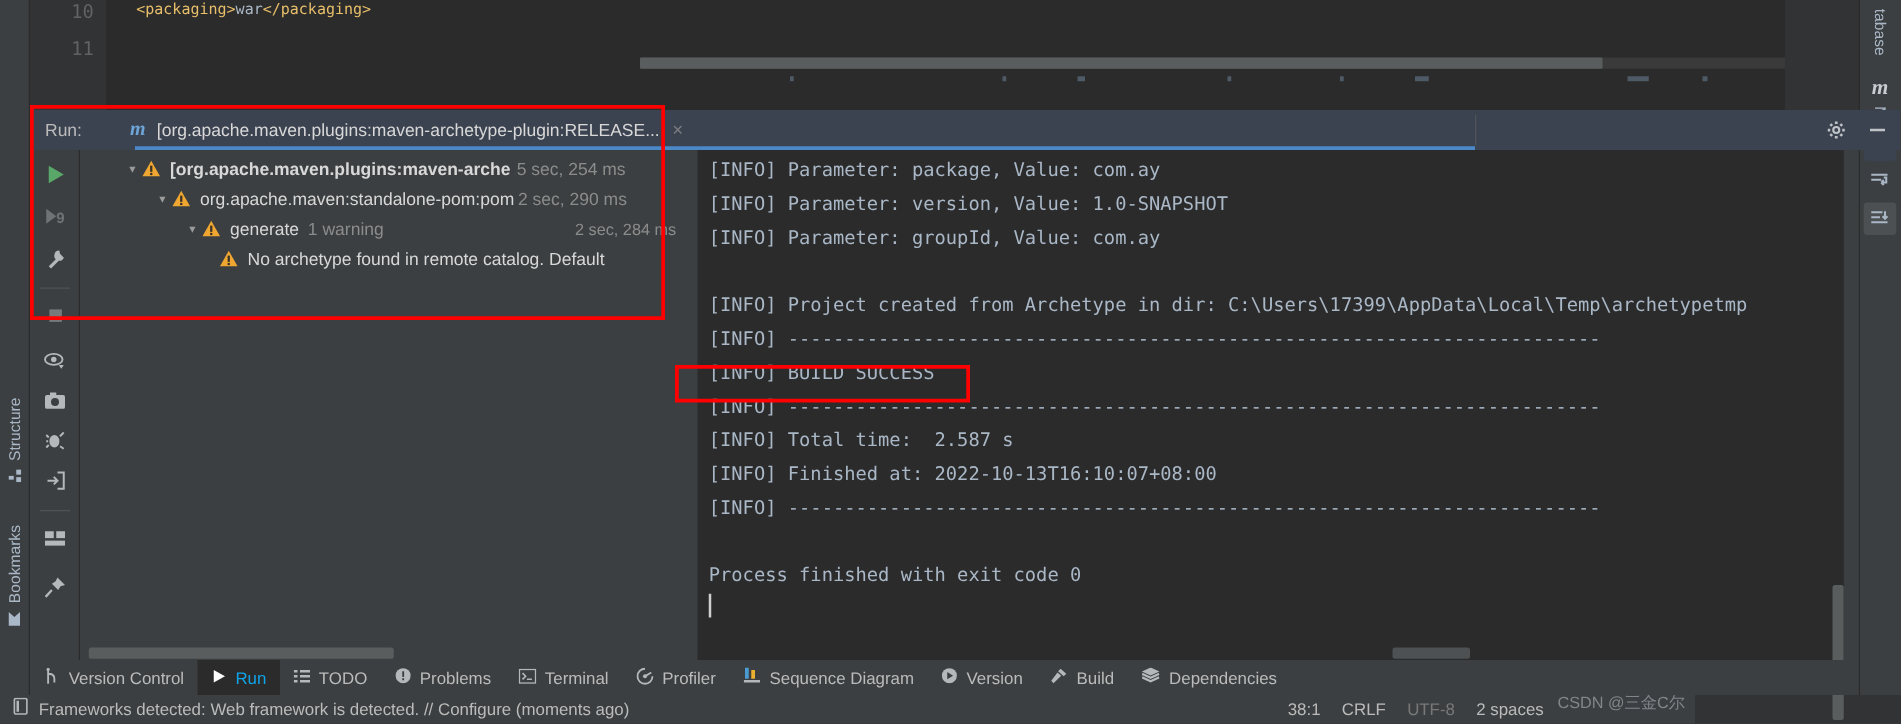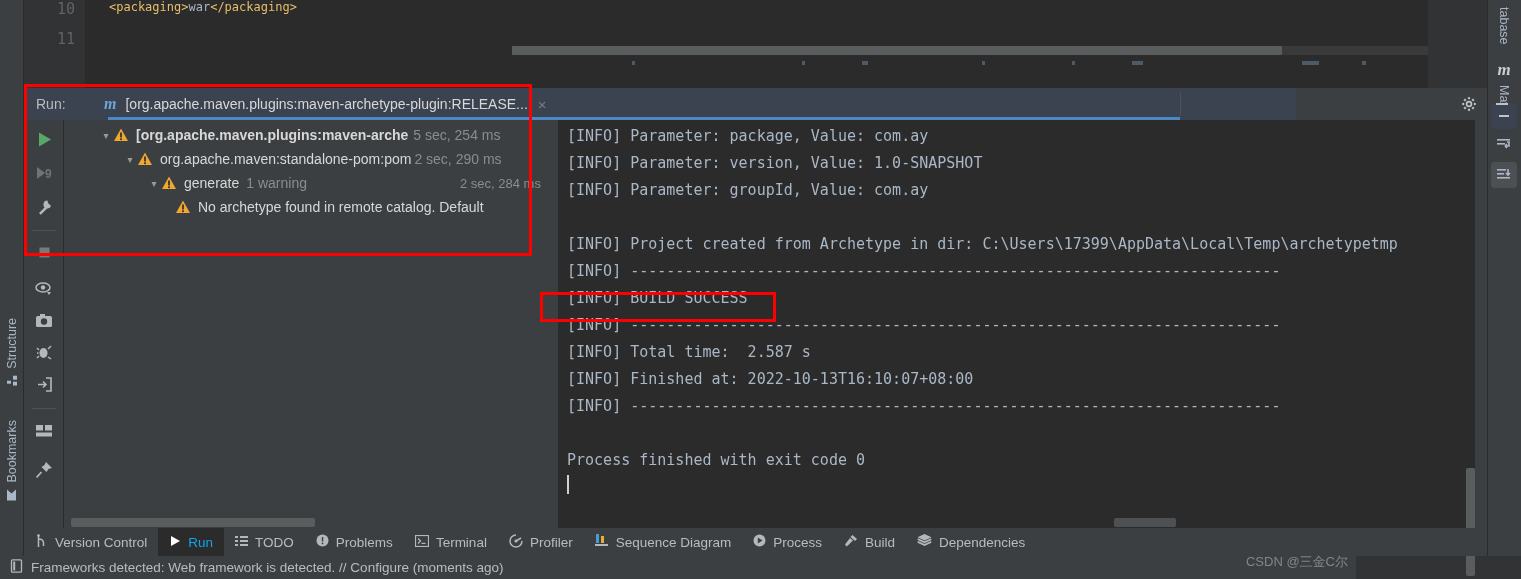--- a/index.html
+++ b/index.html
@@ -36,21 +36,21 @@
       border-left:1px solid #2B2B2B; }
   .rtab { position:absolute; right:2px; width:30px; color:#A9B7C6; font-size:12.5px;
       writing-mode:vertical-rl; white-space:nowrap; display:flex; align-items:center; gap:5px;
       justify-content:flex-start; }
   .rbtn { position:absolute; right:4px; width:26px; height:26px; border-radius:3px;
       display:flex; align-items:center; justify-content:center; }
   .rbtn.sel { background:#4C5052; }
 
   
   .runwin { position:absolute; left:24px; top:88px; width:1463px; height:440px; background:#3C3F41; }
-  .run-header { position:absolute; left:0; top:0; width:1272px; height:32px; background:#3C4350;
+  .run-header { position:absolute; left:0; top:0; width:1496px; height:32px; background:#3C4350;
       display:flex; align-items:center; }
   .run-label { margin-left:12px; color:#BBBBBB; font-size:14px; }
   .run-tab { position:absolute; left:70px; top:0; height:32px; display:flex; align-items:center;
       background:#3C4350; padding:0 8px 0 10px; }
   .run-tab .mvn { color:#6EA5D9; font-size:16px; font-style:italic; font-weight:bold;
       font-family:"Liberation Serif",serif; margin-right:9px; }
   .run-tab .ttl { color:#D8D8D8; font-size:14px; white-space:nowrap; }
   .run-tab .xbtn { color:#7A7D80; font-size:15px; margin-left:10px; }
   .run-tab-underline { position:absolute; left:84px; top:29px; width:1072px; height:3px; background:#4A88C7; }
   .run-hdr-div { position:absolute; left:1156px; top:4px; width:1px; height:24px; background:#4E5357; }
@@ -450,21 +450,21 @@
       <span>Sequence Diagram</span>
     </div>
 
     <div class="btab">
       <span>
         <svg width="13" height="13" viewBox="0 0 13 13">
             <circle cx="6.5" cy="6.5" r="6" fill="#B4B8BB"></circle>
             <path d="M4.8 3.6 L9.5 6.5 L4.8 9.4 Z" fill="#3C3F41"></path>
           </svg>
       </span>
-      <span>Process</span>
+      <span>Version</span>
     </div>
 
     <div class="btab">
       <span>
         <svg width="14" height="14" viewBox="0 0 14 14">
             <path d="M8.5 1 L13 5 L11 7 L6.5 3 Z" fill="#B4B8BB"></path>
             <path d="M6 4 L1 10.5 L2.8 12.5 L9 6.5" fill="#B4B8BB"></path>
           </svg>
       </span>
       <span>Build</span>
@@ -484,19 +484,26 @@
 
   <div class="statusbar">
     <span style="margin-left:10px;">
       <svg width="13" height="14" viewBox="0 0 13 14">
           <rect x="1.5" y="0.8" width="10" height="12.4" rx="1" fill="none" stroke="#B4B8BB" stroke-width="1.3"></rect>
           <rect x="3.2" y="2.6" width="2" height="8.8" fill="#B4B8BB"></rect>
         </svg>
     </span>
     <span class="st-msg">Frameworks detected: Web framework is detected. // Configure (moments ago)</span>
 
+    <div class="st-right">
+      <span class="st-item">38:1</span>
+      <span class="st-item">CRLF</span>
+      <span class="st-item dim">UTF-8</span>
+      <span class="st-item">2 spaces</span>
+      <span class="st-item" style="width:96px;"></span>
+    </div>
     <span class="watermark">CSDN @三金C尔</span>
   </div>
 
   <div class="redbox" style="left:24px; top:84px;  width:508px; height:172px;"></div>
   <div class="redbox" style="left:540px; top:292px; width:236px; height:30px;"></div>
 
 </div>
 
 </body></html>

